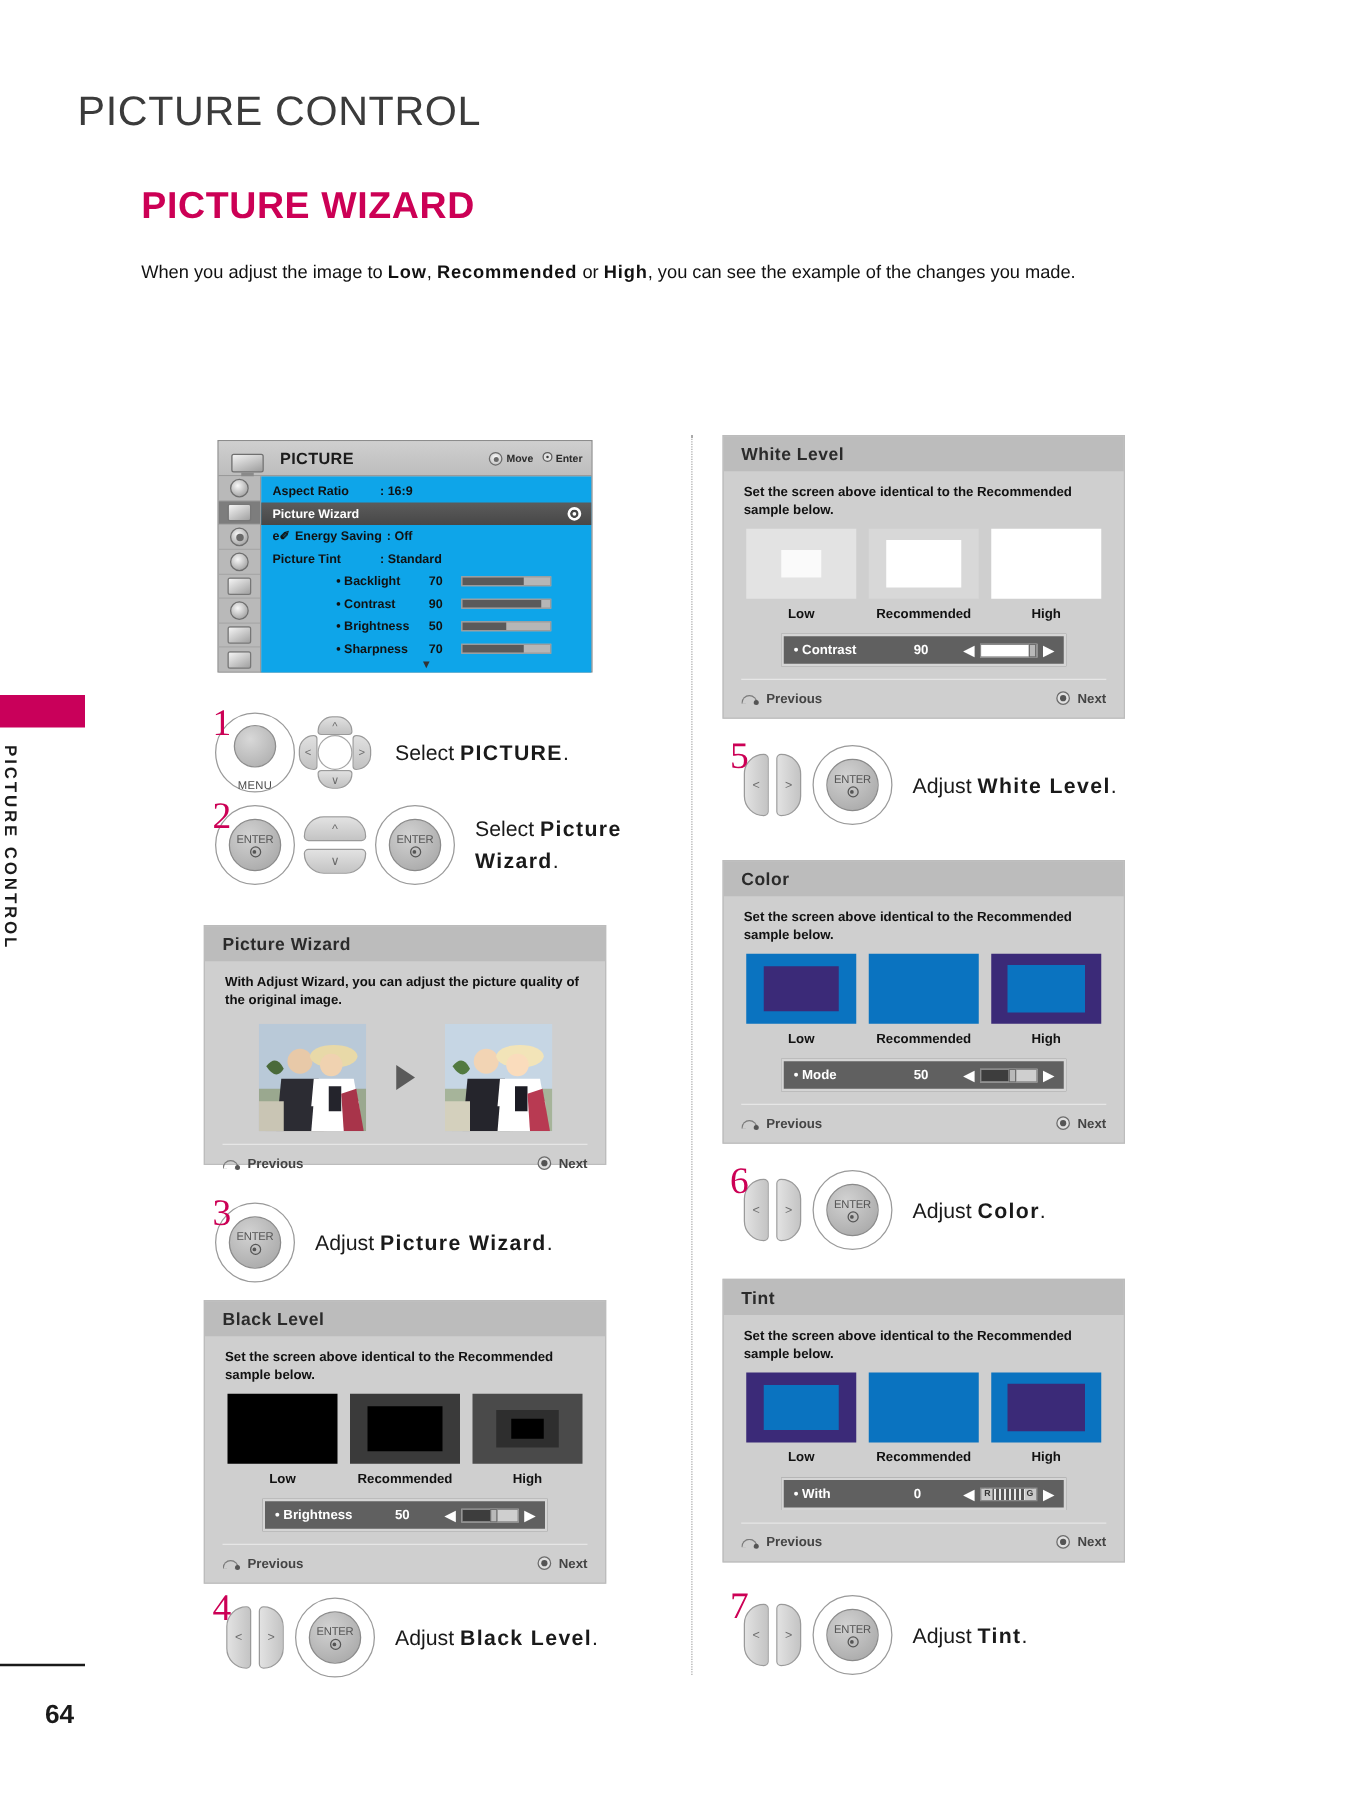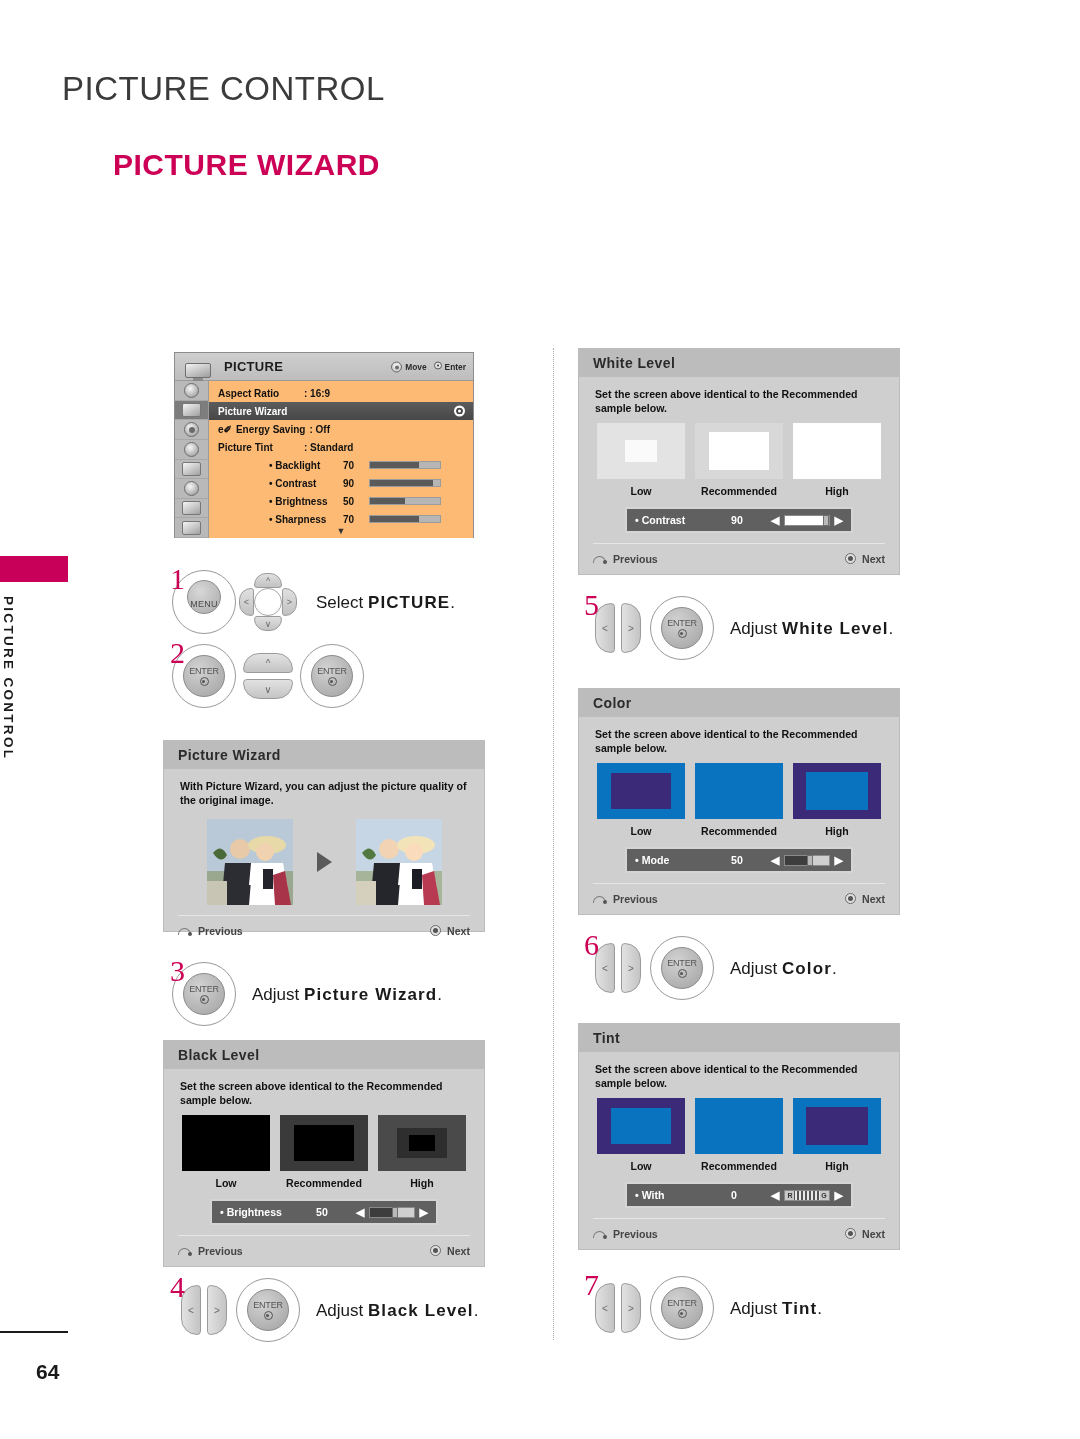--- a/index.html
+++ b/index.html
@@ -135,21 +135,21 @@
   }
   .ico-circ {
     width: 15px; height: 15px; border-radius: 50%;
     background: radial-gradient(circle at 40% 35%,#f7f7f7,#8e8e8e);
     border: 1px solid #6e6e6e;
   }
   .ico-circ.inner:after {
     content:""; display:block; width:6px;height:6px;border-radius:50%;
     background:#6a6a6a;margin:4px auto;
   }
-  .osd-list { flex: 1; background: #fdba74; padding: 3px 0 0 0; }
+  .osd-list { flex: 1; background: #0ea5e9; padding: 3px 0 0 0; }
   .row {
     height: 18px; display: flex; align-items: center;
     padding: 0 6px 0 9px; font-size: 10px; font-weight: 700; color: #111;
     position: relative;
   }
   .row.hl {
     background: linear-gradient(#5c5c5c,#474747);
     color: #fff;
   }
   .row .radio-on {
@@ -191,21 +191,21 @@
     display: flex; align-items: center; justify-content: center;
     position: relative; flex: 0 0 auto;
   }
   .btn.menu .cap {
     width: 34px; height: 34px; border-radius: 50%;
     background: radial-gradient(circle at 38% 32%, #d8d8d8, #a9a9a9);
     border: 1px solid #8d8d8d;
     margin-bottom: 10px;
   }
   .btn .cap-text {
-    position: absolute; bottom: 24px; left: 0; right: 0; text-align: center;
+    position: absolute; bottom: 0; left: 0; right: 0; text-align: center;
     font-size: 9px; font-weight: 400; color: #4a4a4a; letter-spacing: .3px;
   }
   .btn.enter .cap {
     width: 42px; height: 42px; border-radius: 50%;
     background: radial-gradient(circle at 38% 32%, #d2d2d2, #a2a2a2);
     border: 1px solid #8a8a8a;
     display: flex; flex-direction: column; align-items: center; justify-content: center;
   }
   .btn.enter .cap .t {
     font-size: 9px; font-weight: 400; color: #555; line-height: 10px;
@@ -361,20 +361,21 @@
 </style>
 </head>
 <body>
 
 <div class="page">
 
   <div class="chapter-title">PICTURE CONTROL</div>
   <div class="section-title">PICTURE WIZARD</div>
 
   <div class="intro">
+    <p><span>When you adjust the image to </span><b>Low</b><span>, </span><b>Recommended</b><span> or </span><b>High</b><span>, you can see the example of the changes you made.</span></p>
   </div>
 
   <div class="tab-swatch"></div>
   <div class="tab-label">PICTURE CONTROL</div>
   <div class="page-rule"></div>
   <div class="page-num">64</div>
 
   <div class="col-divider"></div>
 
   <div class="osd">
@@ -504,25 +505,26 @@
         <div class="seg u">^</div>
         <div class="seg d">∨</div>
       </div>
     </div>
     <div class="btn enter">
       <div class="cap">
           <span class="t">ENTER</span>
           <span class="o"></span>
         </div>
     </div>
+    <div class="step-text" style="max-width:180px"><span>Select </span><b>Picture Wizard</b><span>.</span></div>
   </div>
 
   <div class="panel" style="left:163px; top:740px; width:322px; height:192px;">
     <div class="panel-head">Picture Wizard</div>
-    <div class="panel-desc">With Picture Wizard, you can adjust the picture quality of the original image.</div>
+    <div class="panel-desc">With Adjust Wizard, you can adjust the picture quality of the original image.</div>
     <div class="portraits">
       <div class="portrait">
         <svg width="86" height="86" viewBox="0 0 86 86">
           <rect width="86" height="86" fill="#b9c9d8"></rect>
           <rect y="52" width="86" height="34" fill="#9aa88f"></rect>
           <ellipse cx="30" cy="80" rx="26" ry="18" fill="#b5b1a0"></ellipse>
           <circle cx="33" cy="30" r="10" fill="#e8c9a8"></circle>
           <path d="M18 44 L48 44 L52 86 L14 86 Z" fill="#2c2c33"></path>
           <ellipse cx="60" cy="26" rx="19" ry="9" fill="#e8d9a8"></ellipse>
           <circle cx="58" cy="33" r="9" fill="#f0d2b0"></circle>

